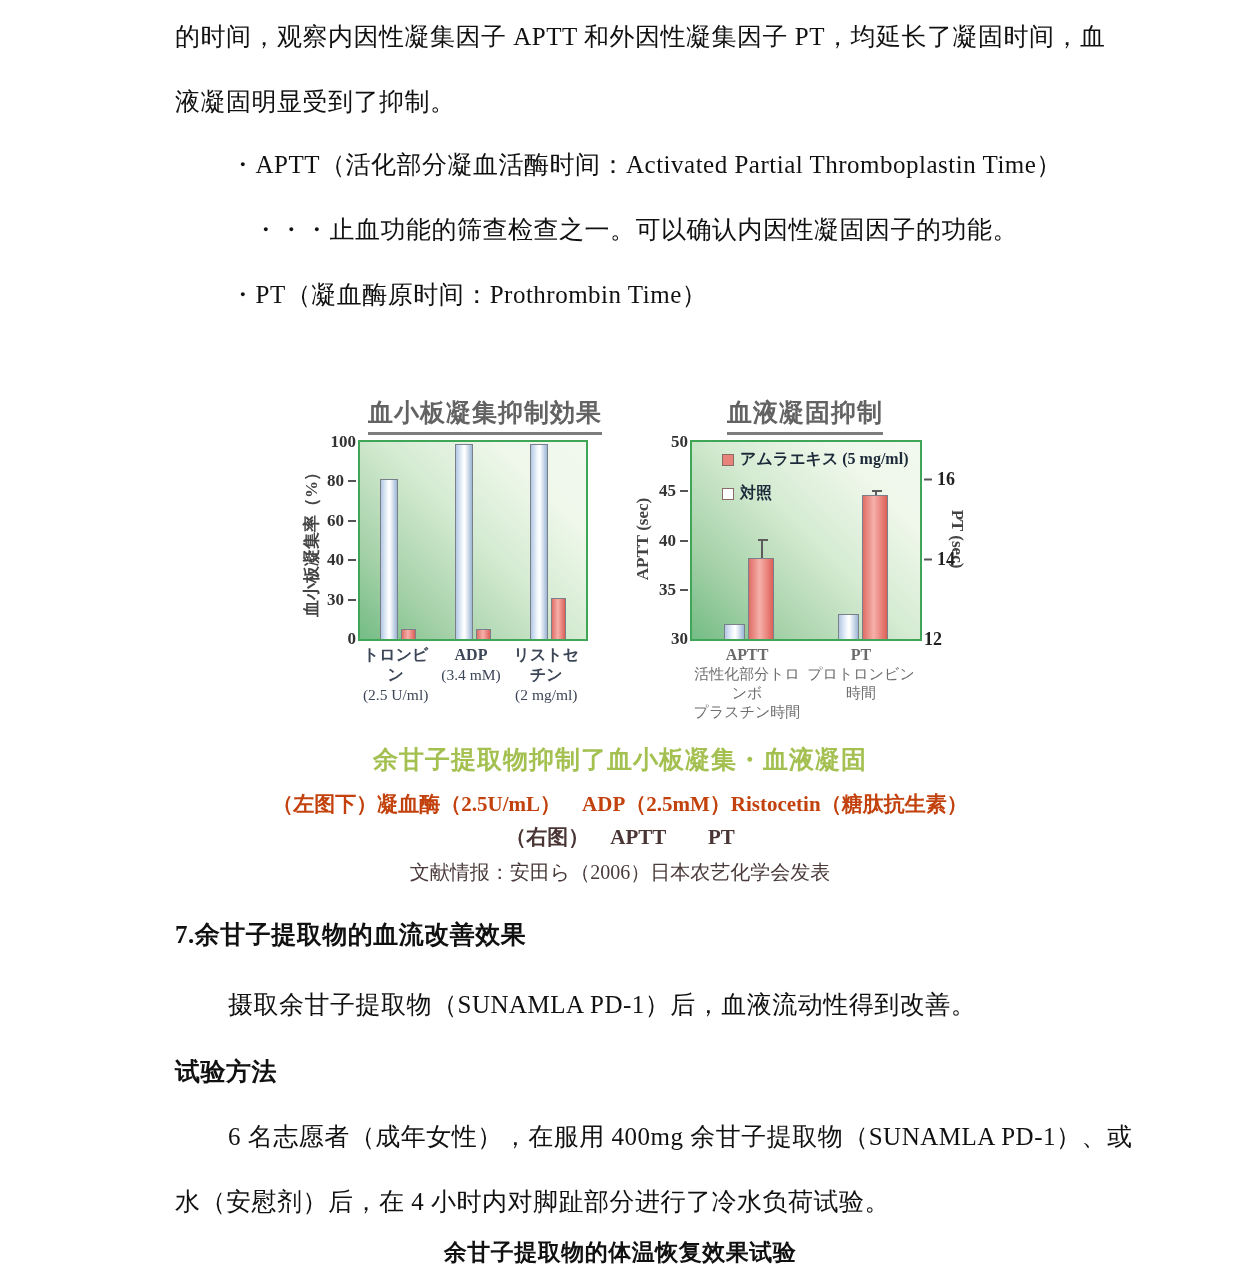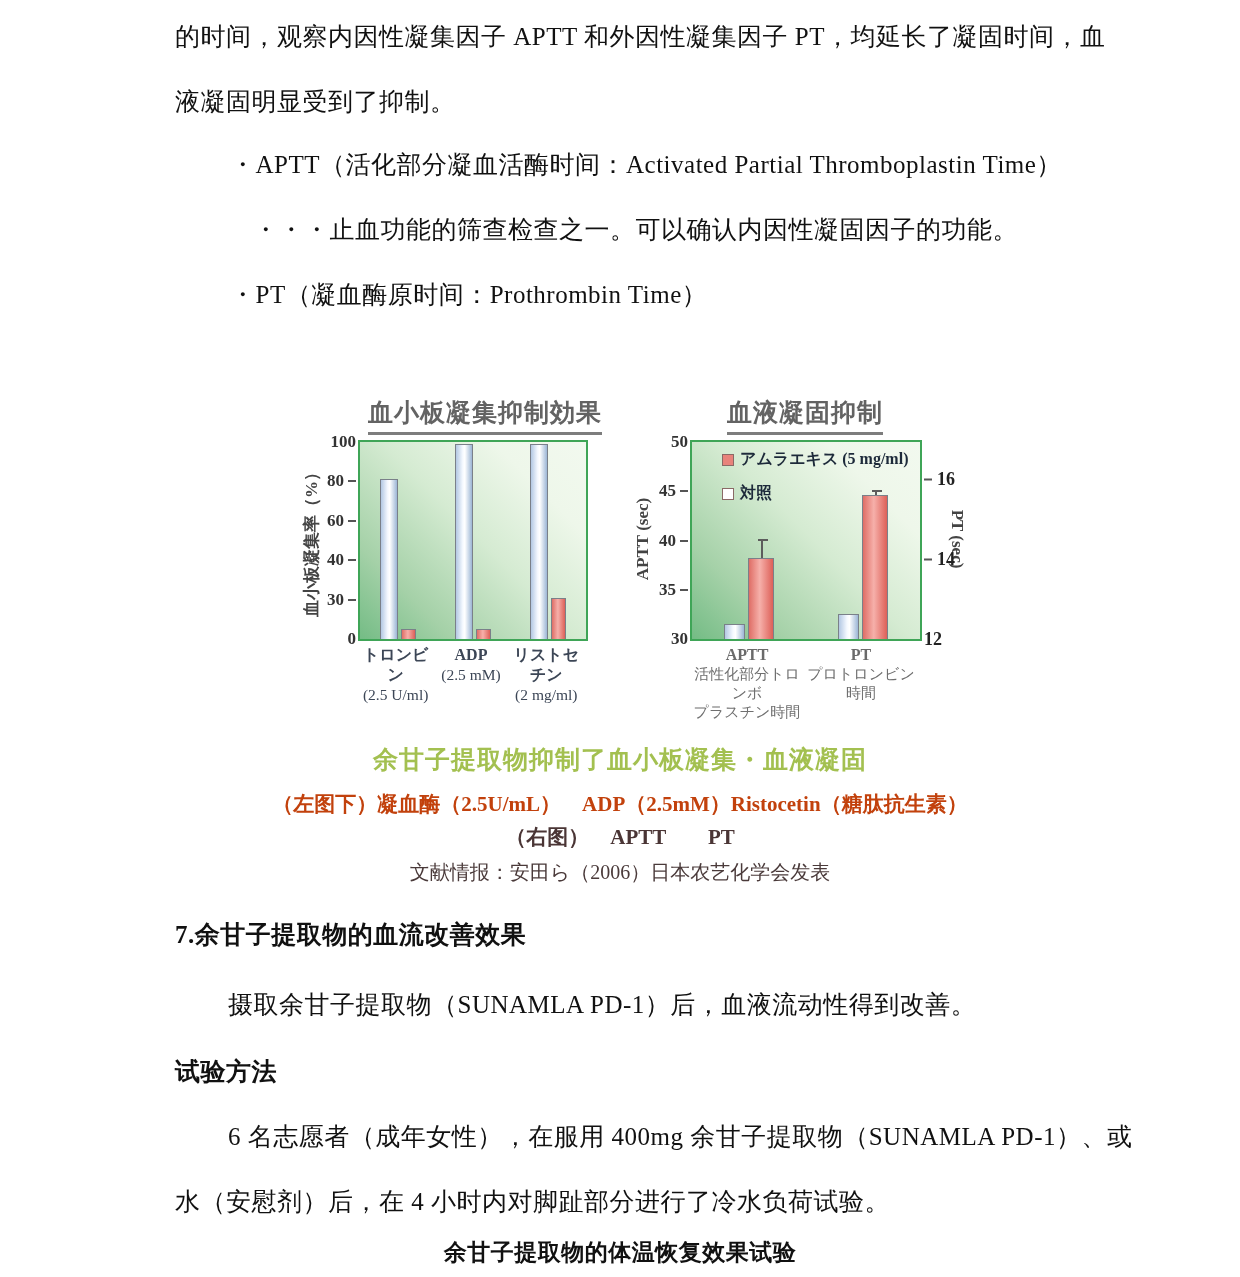--- a/index.html
+++ b/index.html
@@ -129,21 +129,21 @@
               </div>
             </div>
         </div>
         <div class="xlabels" id="xlabels1">
             <div class="xl">
               <div class="nm">トロンビン</div>
               <div class="ds">(2.5 U/ml)</div>
             </div>
             <div class="xl">
               <div class="nm">ADP</div>
-              <div class="ds">(2.5 mM)</div>
+              <div class="ds">(3.4 mM)</div>
             </div>
             <div class="xl">
               <div class="nm">リストセチン</div>
               <div class="ds">(2 mg/ml)</div>
             </div>
           </div>
       </div>
 
       <div class="chart chart2">
         <div class="chart-title"><span>血液凝固抑制</span></div>

